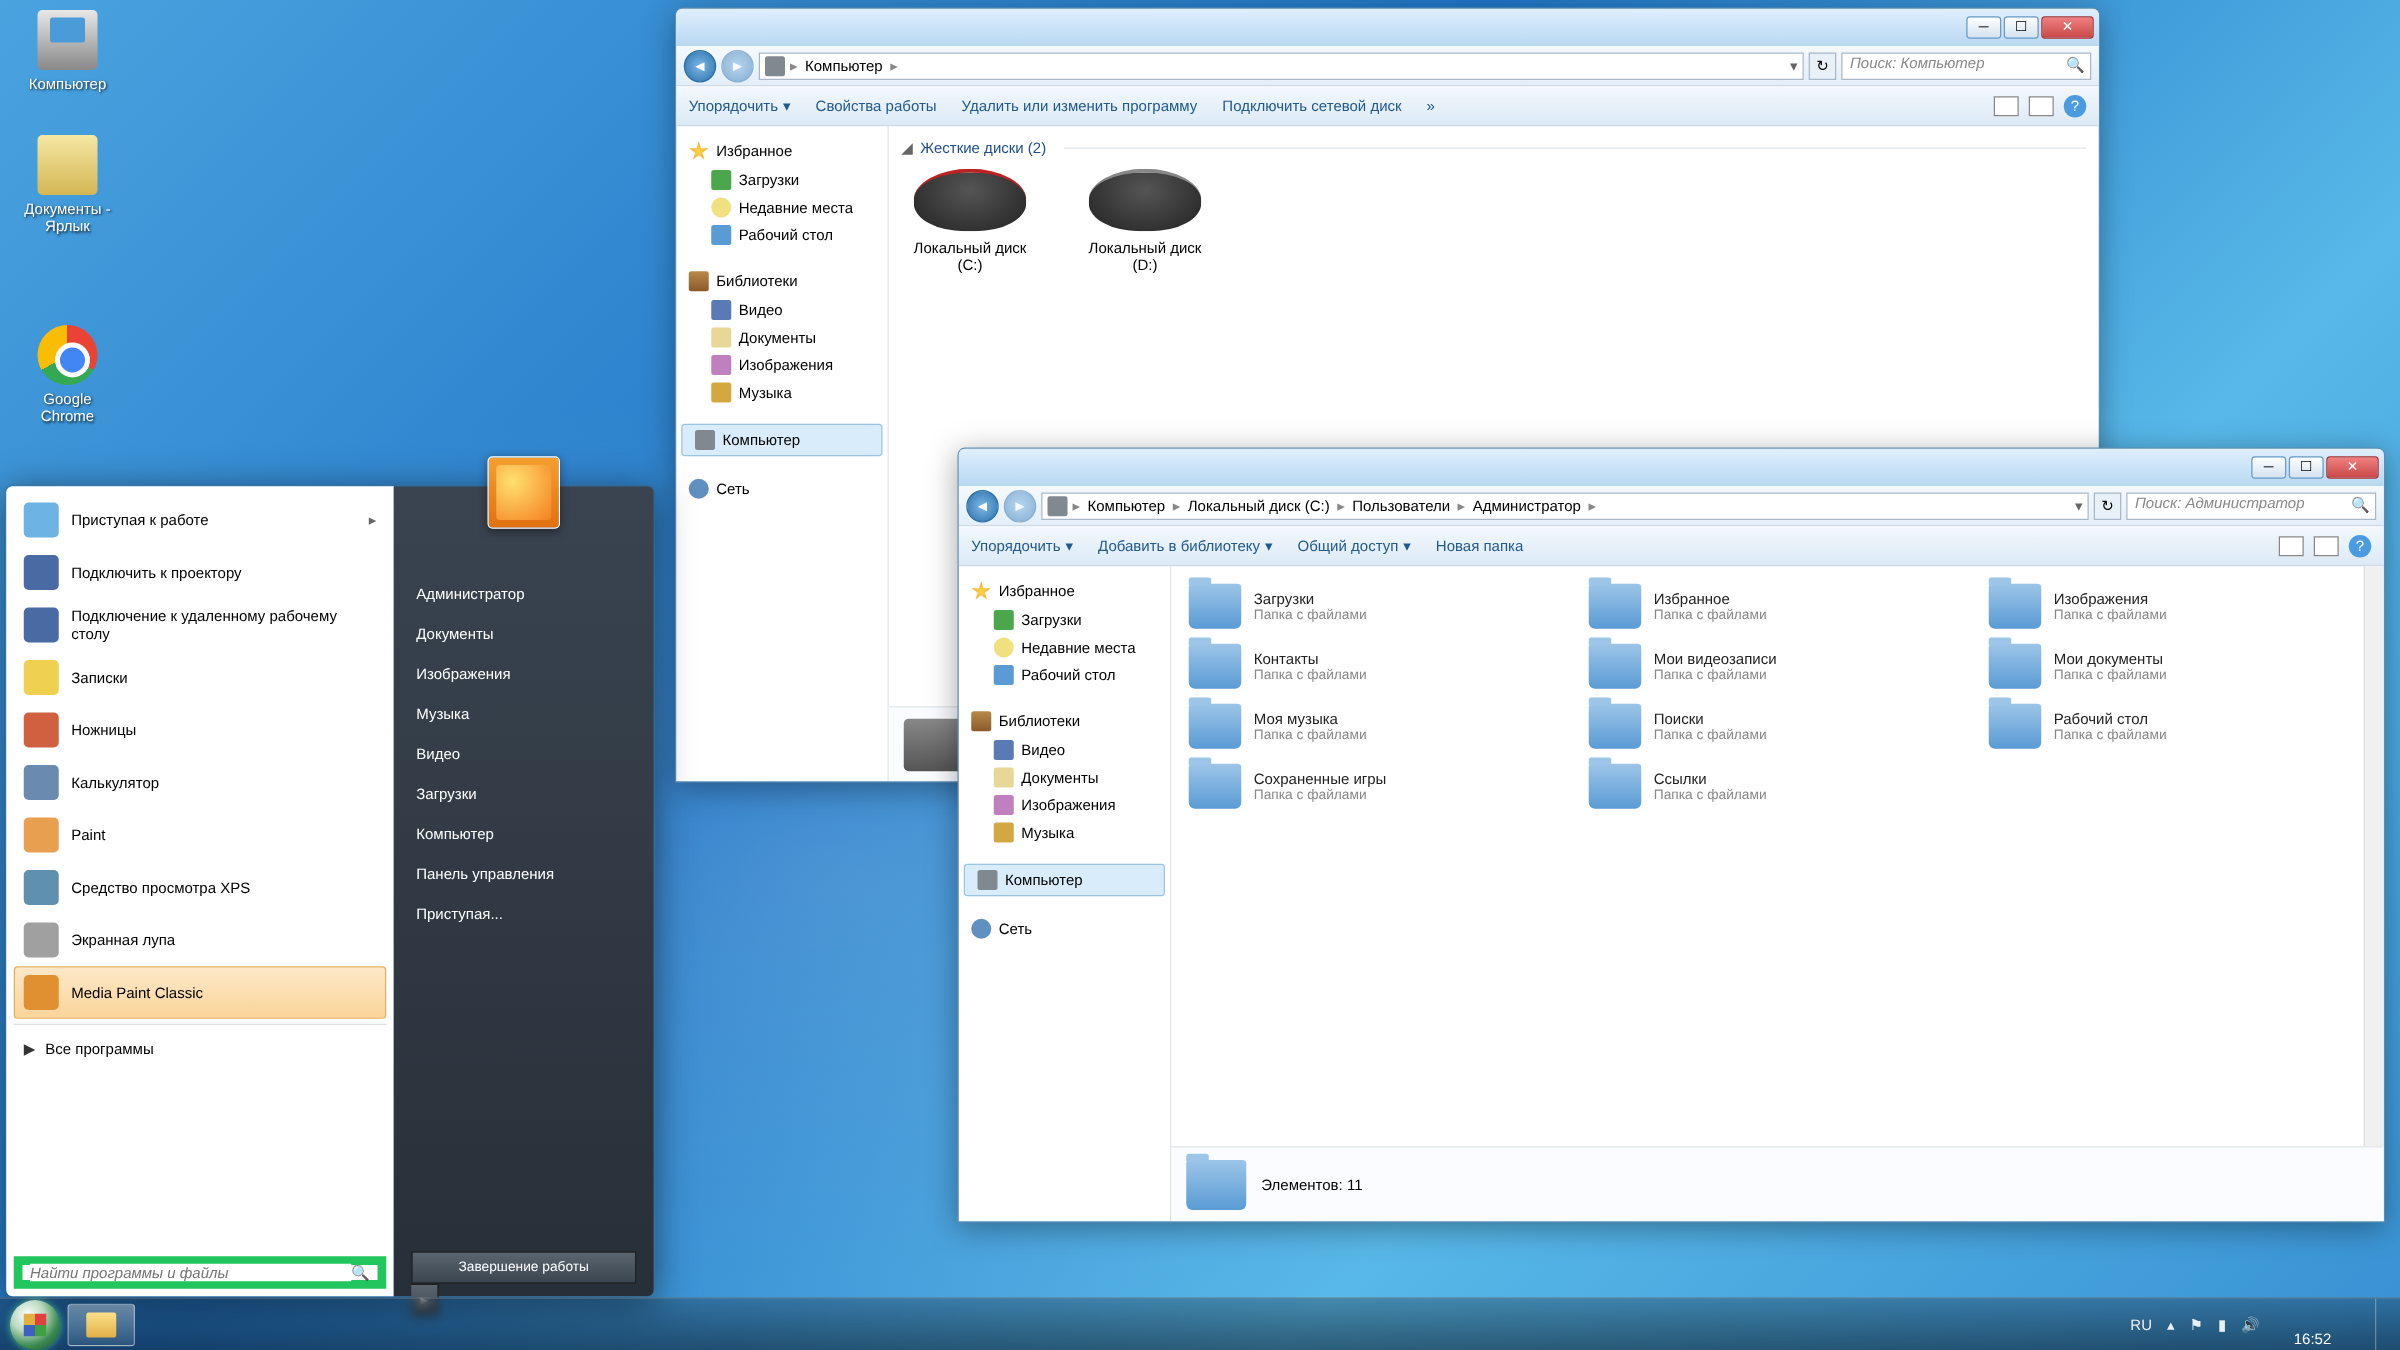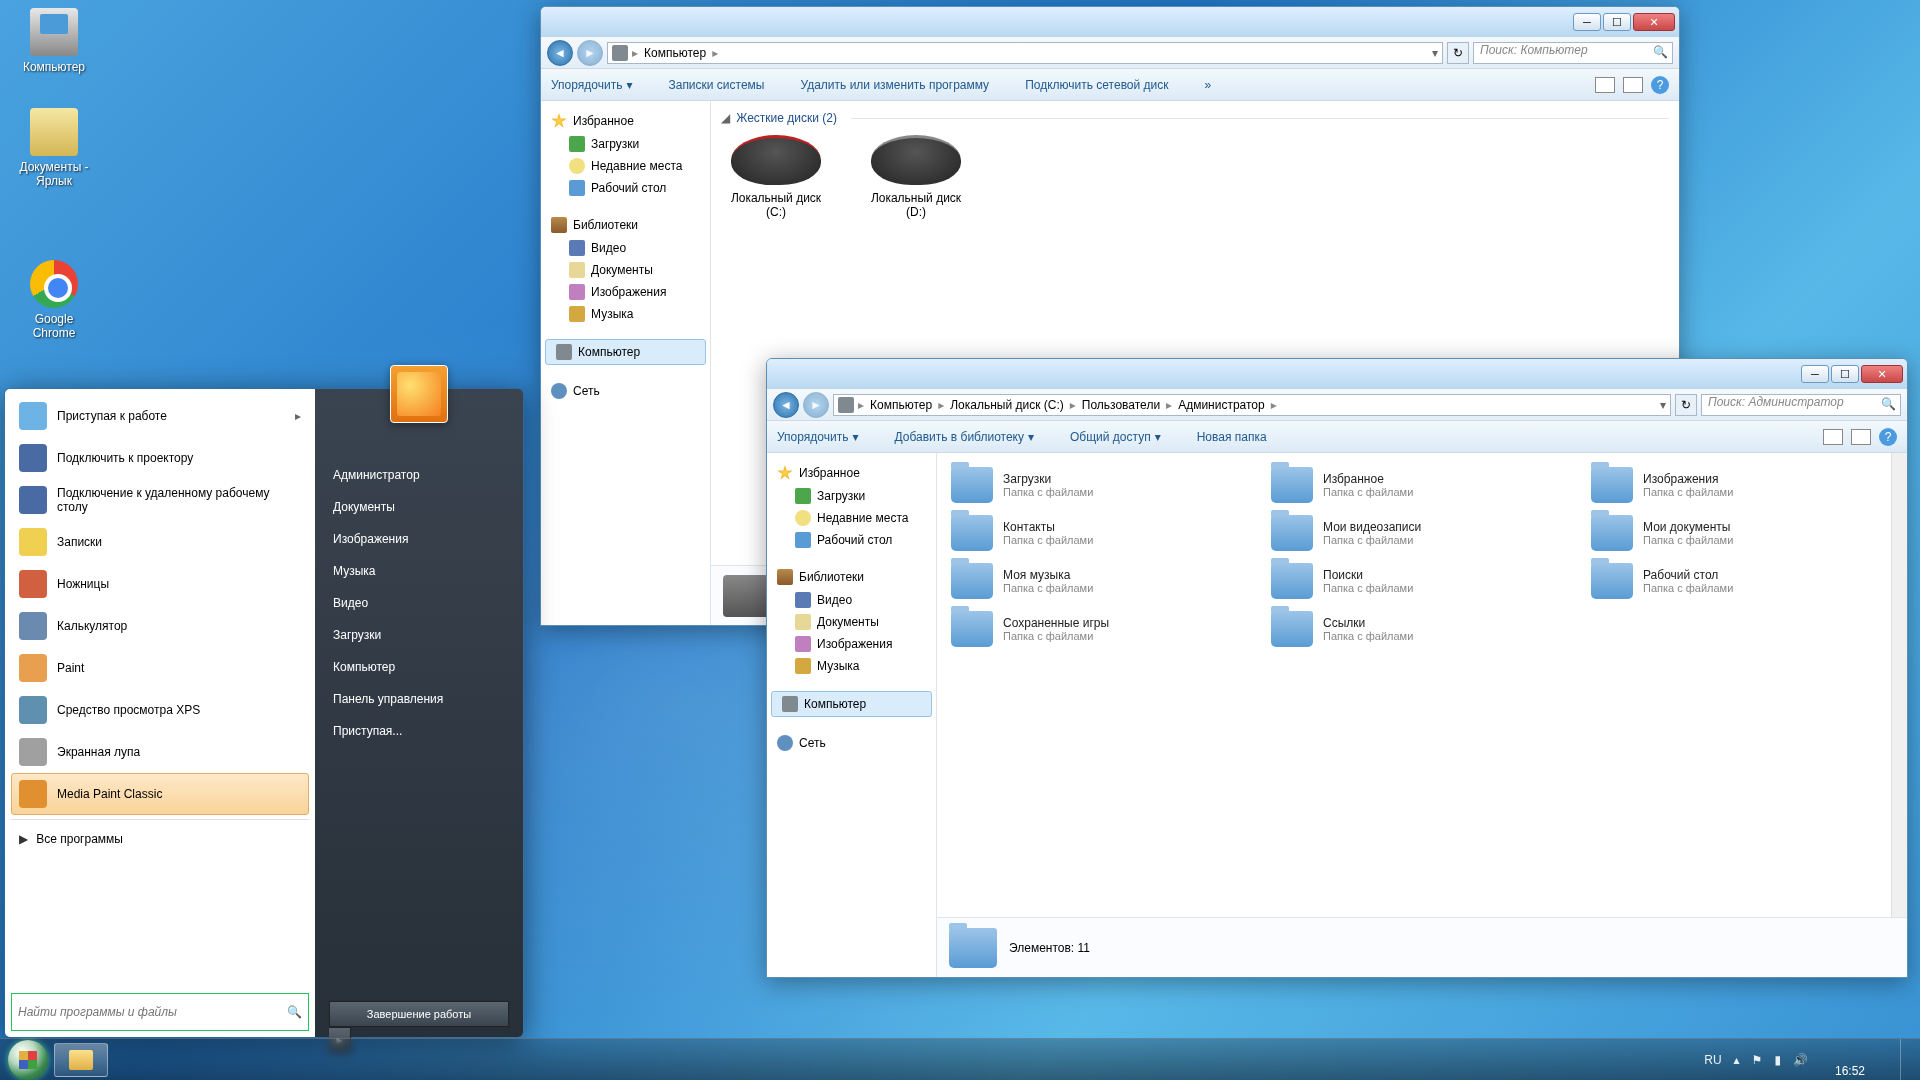--- a/index.html
+++ b/index.html
@@ -20,21 +20,21 @@
 .winbtn.close { width:42px; background:linear-gradient(#f08080,#c94848); color:#fff; border-color:#a83232; }
 .navbar { height:32px; background:linear-gradient(#f5f9fd,#e3eef8); border-bottom:1px solid #cfd9e3; display:flex; align-items:center; padding:0 6px; gap:4px; }
 .navbtn { width:26px;height:26px;border-radius:50%;background:radial-gradient(#7db8e8,#2a6fa8);border:1px solid #2a6fa8;color:#fff;text-align:center;line-height:24px;cursor:pointer; }
 .navbtn.disabled{opacity:.5;}
 .addressbar { flex:1; height:22px; border:1px solid #a8b8c8; background:#fff; display:flex; align-items:center; padding:0 4px; gap:4px; }
 .addressbar .crumb { cursor:pointer; padding:0 2px; }
 .addressbar .sep { color:#888; }
 .refresh { width:22px;height:22px;border:1px solid #a8b8c8;background:#e8f0f8;text-align:center;line-height:20px;cursor:pointer; }
 .searchbox { width:200px; height:22px; border:1px solid #a8b8c8; background:#fff; padding:0 22px 0 6px; color:#888; font-style:italic; position:relative; }
 .searchbox .mag{position:absolute;right:4px;top:2px;font-style:normal;}
-.toolbar { height:32px; background:linear-gradient(#f3f8fd,#dceaf6); border-bottom:1px solid #cfd9e3; display:flex; align-items:center; padding:0 10px; gap:36px; }
+.toolbar { height:32px; background:linear-gradient(#f3f8fd,#dceaf6); border-bottom:1px solid #cfd9e3; display:flex; align-items:center; padding:0 10px; gap:20px; }
 .toolbtn { color:#215a8e; cursor:pointer; display:flex; align-items:center; gap:4px; }
 .toolbar .right { margin-left:auto; display:flex; gap:8px; align-items:center; }
 .view-ico{width:20px;height:16px;border:1px solid #888;background:#fff;cursor:pointer;}
 .help-ico{width:18px;height:18px;border-radius:50%;background:#4a9be0;color:#fff;text-align:center;line-height:18px;cursor:pointer;}
 .body { display:flex; height:calc(100% - 94px); }
 .sidebar { width:170px; border-right:1px solid #e0e5ea; padding:8px 0; overflow:hidden; }
 .side-head { display:flex; align-items:center; gap:6px; padding:4px 10px; cursor:pointer; }
 .side-head.sel{background:#d9ecfb;border:1px solid #98c4e8;border-radius:3px;margin:0 4px;}
 .side-item { display:flex; align-items:center; gap:6px; padding:3px 10px 3px 28px; cursor:pointer; }
 .sico{width:16px;height:16px;flex-shrink:0;}
@@ -65,21 +65,21 @@
 .folder-txt .type{color:#888;font-size:11px;}
 .scrollbar{position:absolute;right:0;top:0;bottom:0;width:16px;background:#f0f0f0;border-left:1px solid #ddd;}
 
 .startmenu { position:absolute; left:4px; bottom:42px; width:520px; height:650px; display:flex; background:rgba(255,255,255,.08); border:1px solid rgba(0,0,0,.25); border-radius:6px; box-shadow:0 5px 30px rgba(0,0,0,.5); overflow:visible; }
 .sm-left { width:310px; background:#fff; border-radius:5px 0 0 5px; display:flex; flex-direction:column; padding:6px; }
 .sm-item { display:flex; align-items:center; gap:10px; padding:7px 8px; cursor:pointer; border-radius:3px; }
 .sm-item:hover,.sm-item.hov{background:linear-gradient(#fde8c8,#fad49a);border:1px solid #e0b060;padding:6px 7px;}
 .sm-ico{width:28px;height:28px;border-radius:4px;flex-shrink:0;}
 .sm-sep{height:1px;background:#e0e0e0;margin:4px 0;}
 .sm-all{display:flex;align-items:center;gap:8px;padding:8px;cursor:pointer;}
-.sm-search{margin-top:auto;display:flex;border:1px solid #22c55e;height:38px;align-items:center;padding:0 6px;}
+.sm-search{margin-top:auto;display:flex;border:7px solid #22c55e;height:26px;align-items:center;padding:0 6px;}
 .sm-search input{border:none;outline:none;flex:1;font-style:italic;color:#888;}
 .sm-right { flex:1; background:linear-gradient(#3a4450,#272f38); color:#fff; border-radius:0 5px 5px 0; padding:70px 14px 10px; position:relative; }
 .sm-avatar{position:absolute;left:50%;top:-24px;transform:translateX(-50%);width:58px;height:58px;background:linear-gradient(#f5a030,#e07010);border:1px solid #fff;border-radius:4px;box-shadow:0 2px 8px rgba(0,0,0,.4);}
 .sm-avatar::after{content:"";position:absolute;inset:6px;background:radial-gradient(circle at 30% 30%,#ffe070,#f58020);border-radius:3px;}
 .sm-rlink{padding:9px 4px;cursor:pointer;}
 .sm-shut{position:absolute;left:14px;right:14px;bottom:10px;height:26px;display:flex;flex-direction:column;}
 .sm-shut-main{flex:1;background:linear-gradient(#5a6570,#3a4550);border:1px solid #222;text-align:center;line-height:24px;cursor:pointer;font-size:11px;}
 .sm-shut-arrow{width:22px;background:linear-gradient(#5a6570,#3a4550);border:1px solid #222;border-left:none;text-align:center;line-height:24px;cursor:pointer;}
 
 .taskbar { position:absolute; left:0; right:0; bottom:0; height:42px; background:linear-gradient(rgba(20,30,40,.3),rgba(10,20,30,.55)); border-top:1px solid rgba(255,255,255,.25); display:flex; align-items:center; padding:0 8px; backdrop-filter:blur(4px);}
@@ -124,21 +124,21 @@
       <span class="sep">▸</span>
       <span class="crumb">Компьютер</span>
       <span class="sep">▸</span>
       <span style="margin-left:auto;color:#666;cursor:pointer;">▾</span>
     </div>
     <div class="refresh">↻</div>
     <div class="searchbox"><span>Поиск: Компьютер</span><span class="mag">🔍</span></div>
   </div>
   <div class="toolbar">
     <div class="toolbtn"><span>Упорядочить</span> ▾</div>
-    <div class="toolbtn">Записки системы</div>
+    <div class="toolbtn">Свойства работы</div>
     <div class="toolbtn">Удалить или изменить программу</div>
     <div class="toolbtn">Подключить сетевой диск</div>
     <div class="toolbtn">»</div>
     <div class="right">
       <div class="view-ico"></div>
       <div class="view-ico"></div>
       <div class="help-ico">?</div>
     </div>
   </div>
   <div class="body">

